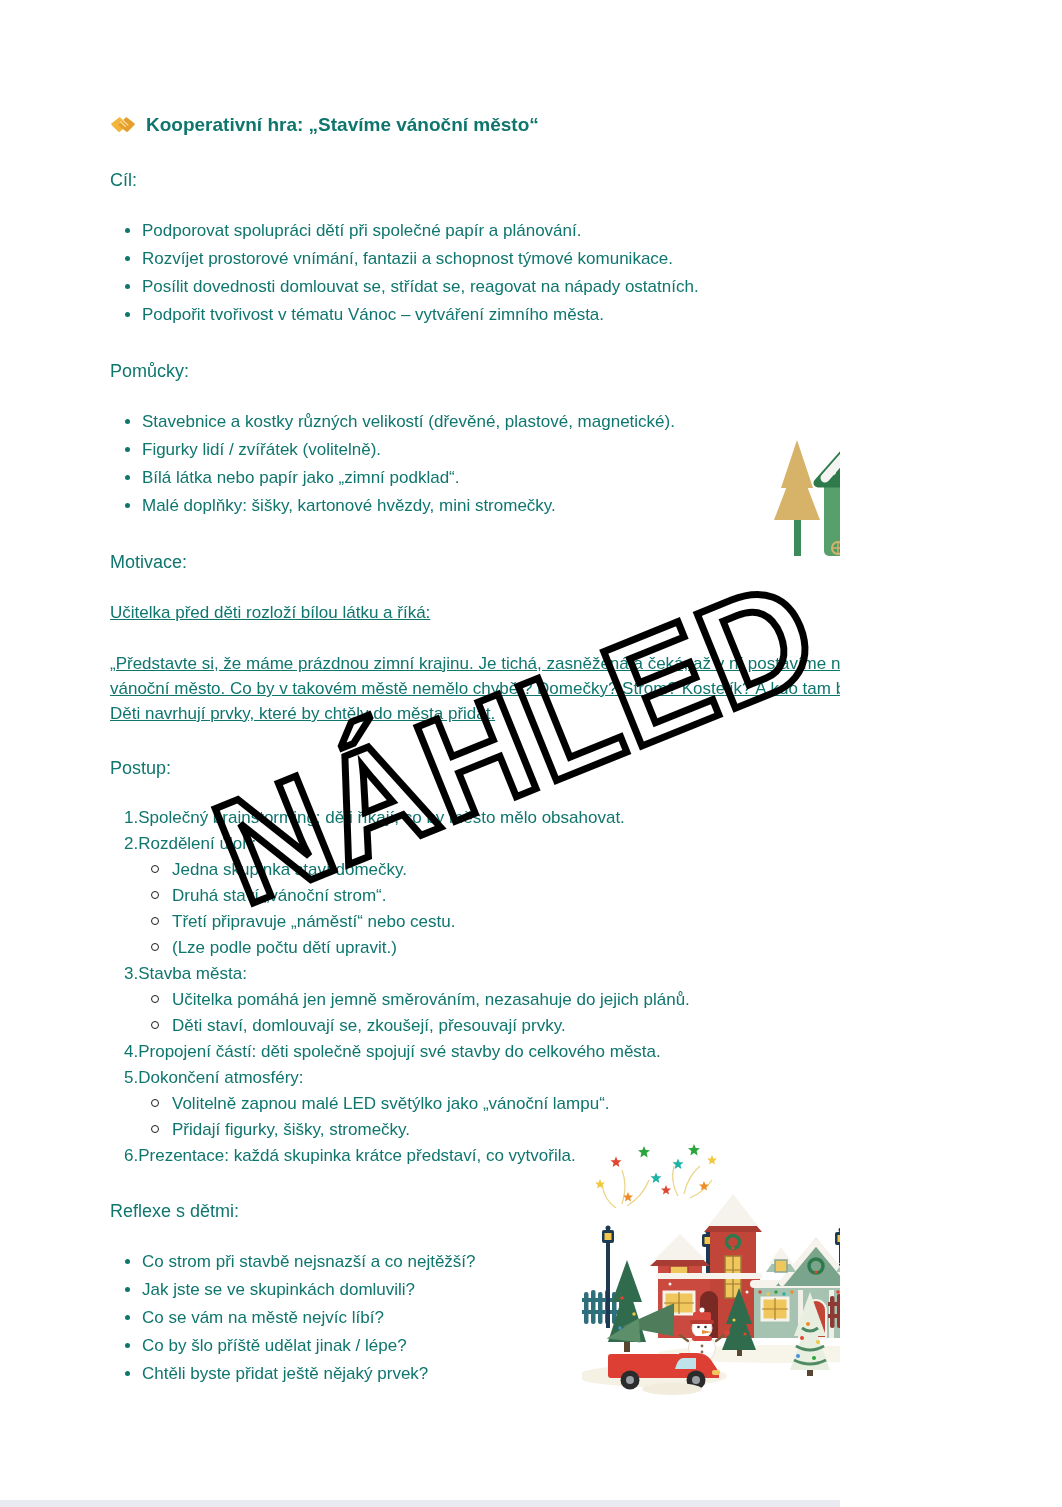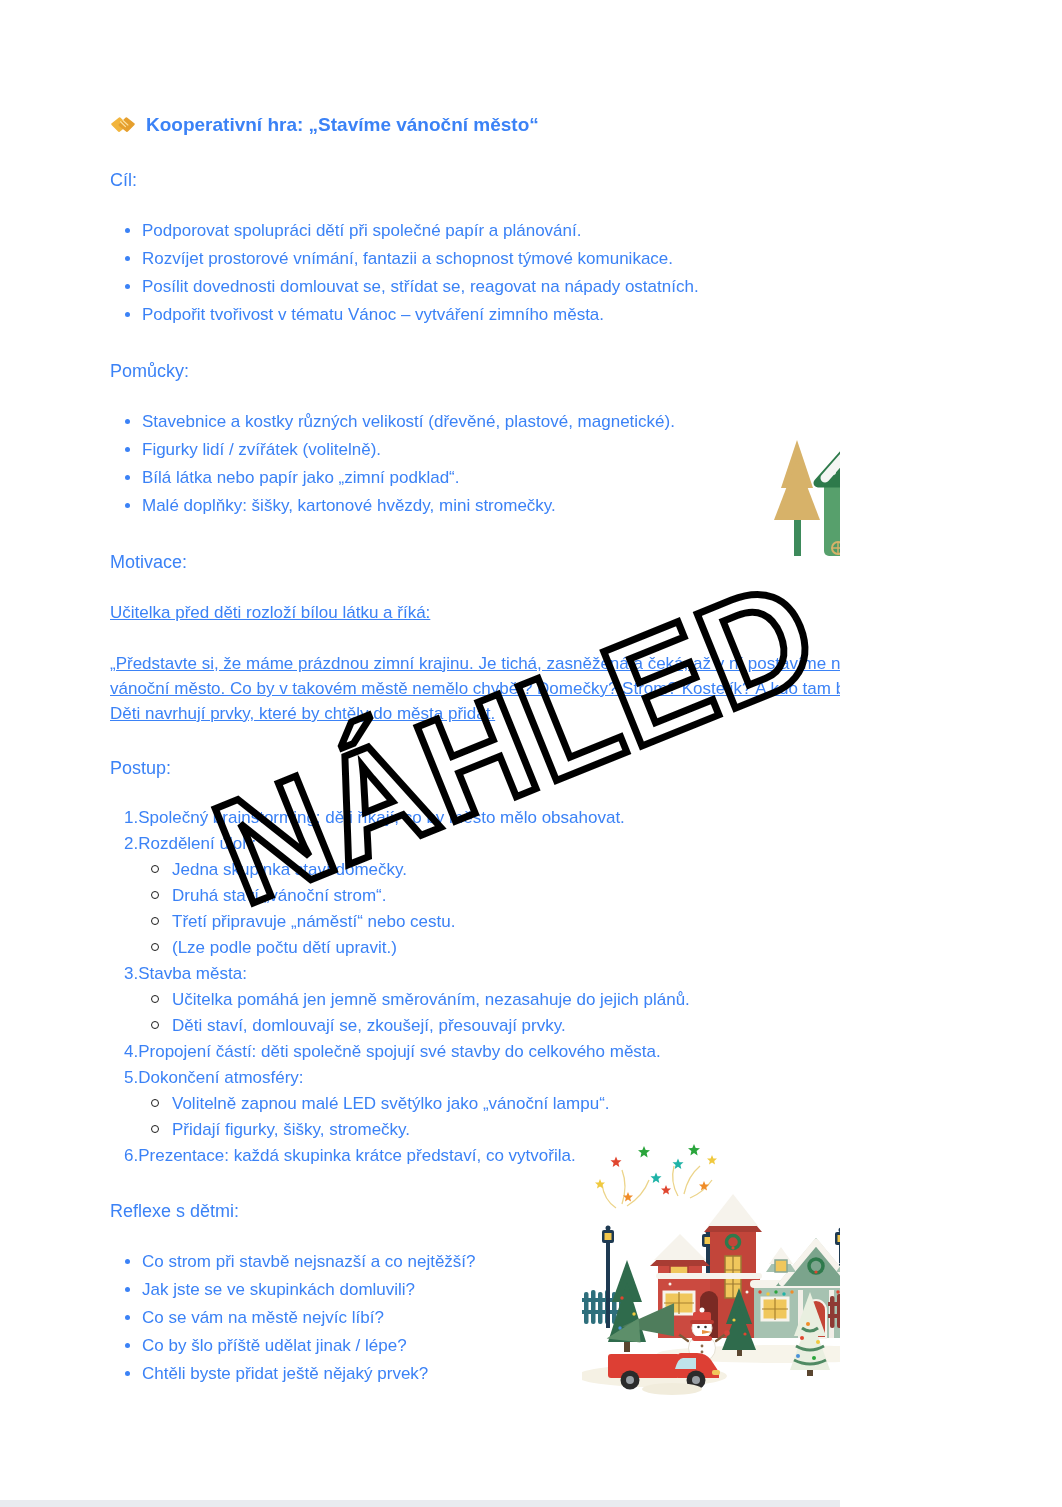--- a/index.html
+++ b/index.html
@@ -1,18 +1,18 @@
 <!DOCTYPE html>
 <html><head>
 <meta charset="utf-8">
 <style>
   html, body { margin:0; padding:0; background:#ffffff; }
   .page {
     position:relative; width:840px; height:1507px; background:#ffffff;
-    font-family:"Liberation Sans", sans-serif; color:#3b82f6; overflow:hidden;
+    font-family:"Liberation Sans", sans-serif; color:#0f766e; overflow:hidden;
   }
   .content { position:absolute; left:110px; top:112px; width:848px; }
 
   h1.doc-title { font-size:19px; font-weight:bold; margin:0; display:flex; align-items:center; gap:10px; line-height:26px; }
   h2.sec { font-size:18px; font-weight:normal; margin:30px 0 0 0; line-height:24px; }
 
   p { font-size:17px; line-height:25px; margin:26px 0 0 0;text-decoration:underline; }
   p.followup { margin:0; }
 
   ul.bullets { margin:25px 0 0 0; padding-left:32px; list-style:disc; }

